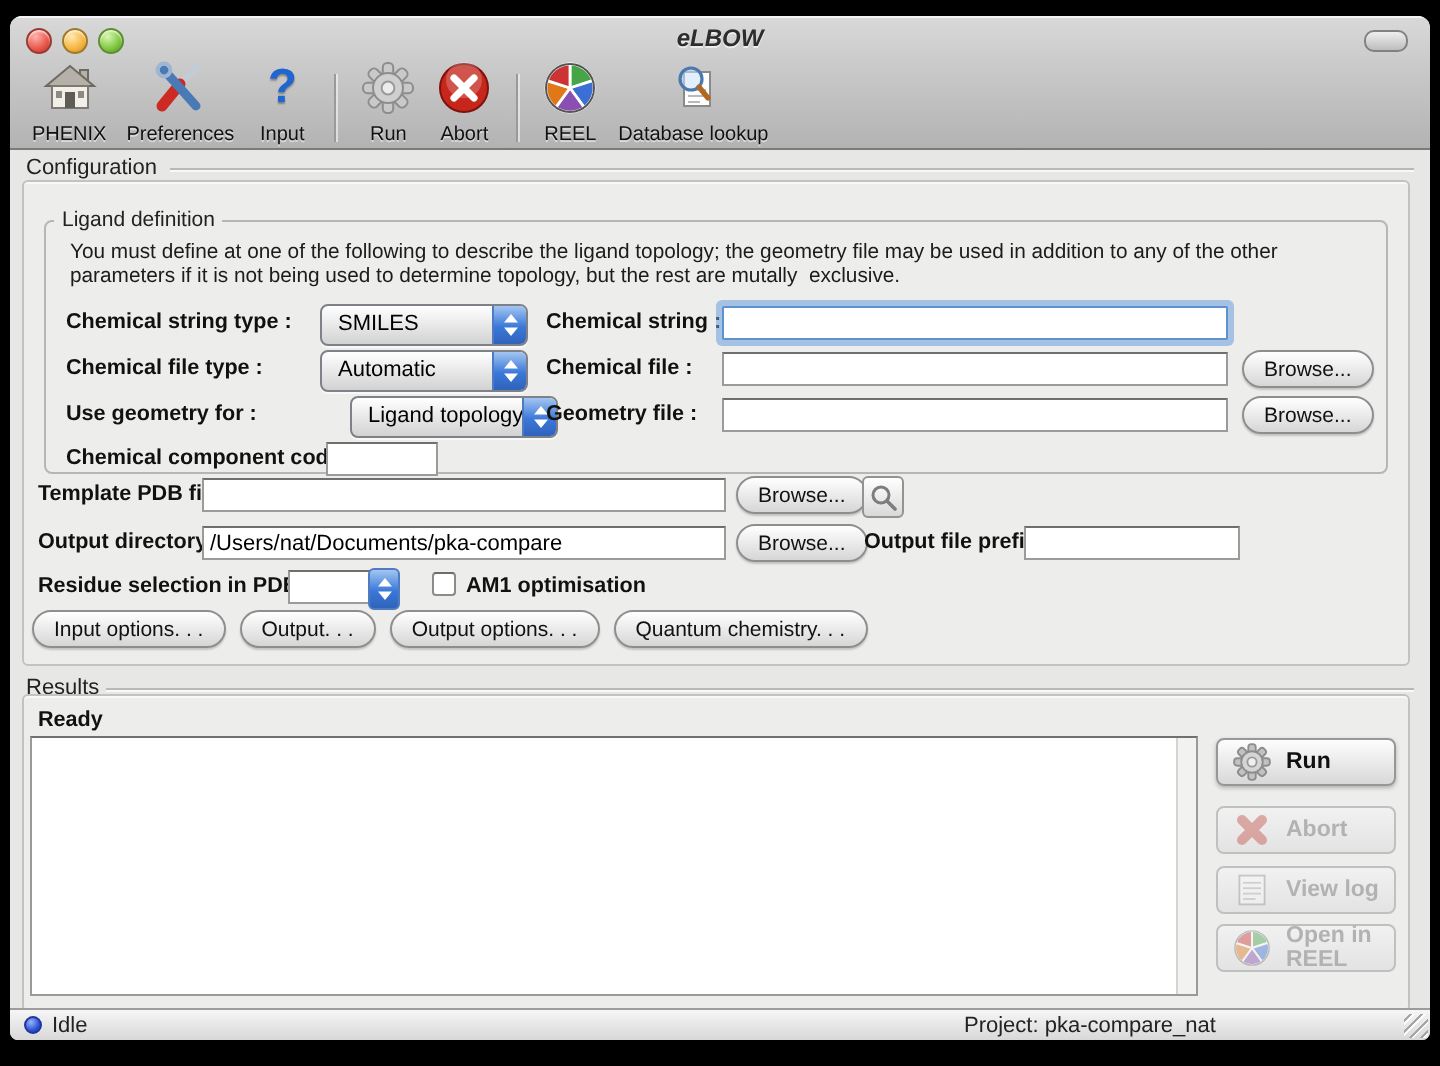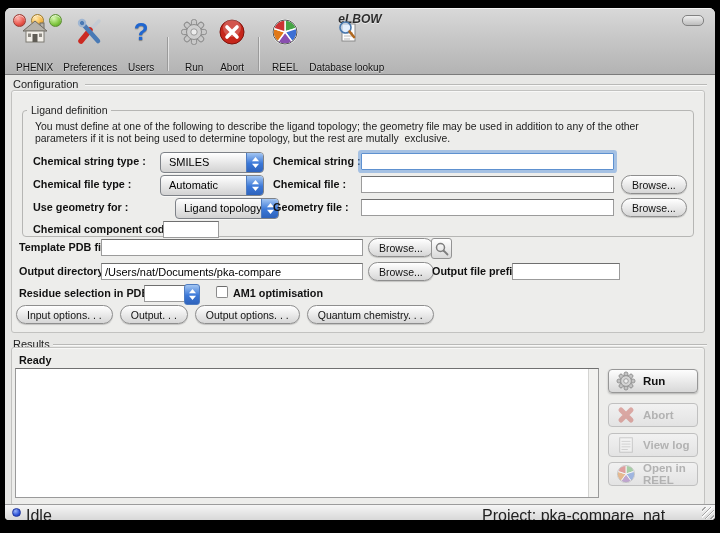--- a/index.html
+++ b/index.html
@@ -16,21 +16,21 @@
   .tl.yellow{left:26px;background:radial-gradient(circle at 35% 30%,#ffe9b0,#f5b43e 60%,#c7851d);border:1px solid #9d7b2a;}
   .tl.green{left:44px;background:radial-gradient(circle at 35% 30%,#d8f7b1,#7ec63e 60%,#4d9020);border:1px solid #5d8f33;}
   .wtitle{position:absolute;top:4px;left:0;right:0;text-align:center;font-size:12px;font-weight:bold;color:#2d2d2d;
     text-shadow:0 1px 0 rgba(255,255,255,.6);font-style:italic;}
   .pillbtn{position:absolute;top:7px;right:11px;width:20px;height:9px;border-radius:5px;border:1px solid #818181;
     background:linear-gradient(#efefef,#bdbdbd);}
   
   .toolbar{position:absolute;top:24px;left:6px;right:6px;height:41px;display:flex;align-items:flex-end;}
   .tb-item{display:flex;flex-direction:column;align-items:center;padding:0 5px;cursor:default;}
   .tb-icon{width:28px;height:28px;display:flex;align-items:center;justify-content:center;}
-  .tb-label{font-size:10px;color:#111;margin-top:16px;white-space:nowrap;text-shadow:0 1px 0 rgba(255,255,255,.5);}
+  .tb-label{font-size:10px;color:#111;margin-top:4px;white-space:nowrap;text-shadow:0 1px 0 rgba(255,255,255,.5);}
   .tb-sep{width:1px;height:34px;background:#9a9a9a;box-shadow:1px 0 0 rgba(255,255,255,.55);margin:0 7px 2px 7px;}
   .help-q{font-size:24px;font-weight:bold;color:#1f66d0;text-shadow:0 1px 1px rgba(0,0,0,.35);line-height:26px;}
   .sec-head{position:absolute;left:8px;font-size:11px;color:#222;}
   .sec-rule{position:absolute;height:1px;background:#b9b9b7;box-shadow:0 1px 0 rgba(255,255,255,.7);}
   .panel{position:absolute;left:6px;width:692px;background:#ededeb;border:1px solid #c2c2c0;border-radius:3px;
     box-shadow:inset 0 1px 0 rgba(255,255,255,.6);}
   fieldset.lig{position:absolute;left:10px;right:10px;top:13px;height:131px;margin:0;padding:0;
     border:1px solid #b6b6b4;border-radius:4px;background:transparent;}
   fieldset.lig legend{font-size:10.5px;color:#222;padding:0 4px;margin-left:4px;}
   .desc{position:absolute;left:12px;font-size:10.4px;color:#1c1c1c;white-space:pre;}
@@ -60,21 +60,21 @@
     border:1px solid #9a9a9a;border-top-color:#707070;}
   .scrolltrack{position:absolute;right:0;top:0;bottom:0;width:9px;background:#f2f2f0;border-left:1px solid #d4d4d2;}
   .action{position:absolute;left:596px;width:90px;height:24px;border:1px solid #979797;border-radius:4px;
     background:linear-gradient(#fdfdfd,#d8d8d8);display:flex;align-items:center;gap:7px;padding:0 7px;
     font-size:11.5px;font-weight:bold;color:#111;box-shadow:0 1px 2px rgba(0,0,0,.25);cursor:default;box-sizing:border-box;}
   .action.disabled{color:#b2b2b2;border-color:#c0c0c0;background:linear-gradient(#f1f1f1,#e3e3e3);box-shadow:none;}
   .action.disabled .aicon{opacity:.42;}
   .aicon{width:20px;height:20px;display:flex;align-items:center;justify-content:center;flex:0 0 auto;}
   
   .statusbar{position:absolute;left:0;right:0;bottom:0;height:15px;border-top:1px solid #9c9c9c;
-    background:linear-gradient(#f6f6f6,#d8d8d8);font-size:16px;color:#222;}
+    background:linear-gradient(#f6f6f6,#d8d8d8);font-size:11px;color:#222;}
   .statdot{position:absolute;left:7px;top:3px;width:9px;height:9px;border-radius:50%;
     background:radial-gradient(circle at 35% 30%,#9ab4f8,#2f55d8 60%,#112fa0);border:1px solid #22379d;box-sizing:border-box;}
   .statstate{position:absolute;left:21px;top:2px;}
   .statproject{position:absolute;left:477px;top:2px;}
   .grip{position:absolute;right:1px;bottom:1px;width:12px;height:12px;
     background:repeating-linear-gradient(135deg,transparent 0 2px,#a5a5a5 2px 3px,rgba(255,255,255,.8) 3px 4px);}
 </style>
 </head>
 <body>
 
@@ -111,21 +111,21 @@
             <line x1="6" y1="5" x2="22" y2="23" stroke="#4a7ab5" stroke-width="4.5" stroke-linecap="round"></line>
             <circle cx="6" cy="5" r="3.2" fill="none" stroke="#9fb6d2" stroke-width="2"></circle>
           </svg>
         </div>
         <div class="tb-label">Preferences</div>
       </div>
       <div class="tb-item">
         <div class="tb-icon">
             <span class="help-q">?</span>
           </div>
-        <div class="tb-label">Users</div>
+        <div class="tb-label">Input</div>
       </div>
       <div class="tb-sep"></div>
       <div class="tb-item">
         <div class="tb-icon">
           <svg width="28" height="28" viewBox="0 0 28 28">
             <g transform="translate(14,14)" fill="#c9c9c9" stroke="#8d8d8d" stroke-width="1">
               <rect x="-2.6" y="-12.5" width="5.2" height="25" rx="2.2"></rect>
               <rect x="-2.6" y="-12.5" width="5.2" height="25" rx="2.2" transform="rotate(45)"></rect>
               <rect x="-2.6" y="-12.5" width="5.2" height="25" rx="2.2" transform="rotate(90)"></rect>
               <rect x="-2.6" y="-12.5" width="5.2" height="25" rx="2.2" transform="rotate(135)"></rect>

